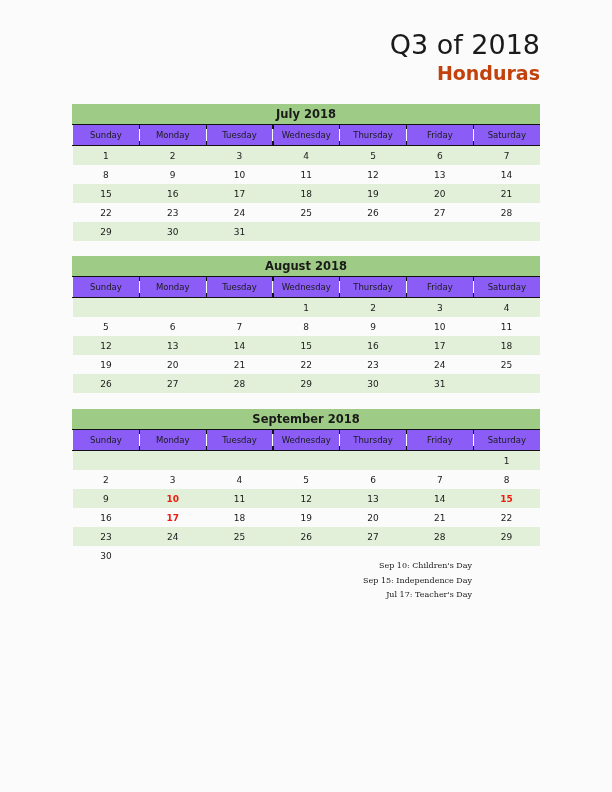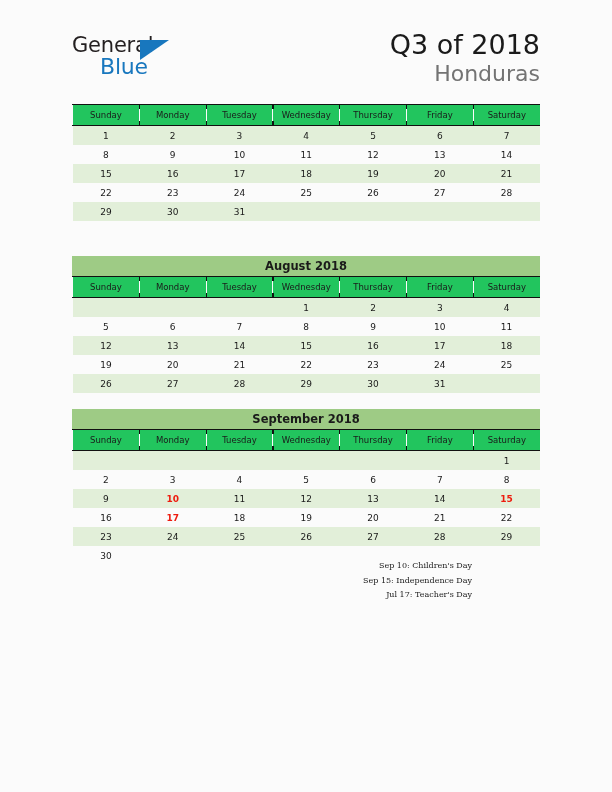--- a/index.html
+++ b/index.html
@@ -67,23 +67,23 @@
     text-align: right;
   }
   .title-main {
     font-size: 27px;
     font-weight: 400;
     color: #1a1a1a;
     line-height: 30px;
     font-family: "DejaVu Sans", sans-serif;
   }
   .title-sub {
-    font-size: 22px;
-    font-weight: 400;
-    color: #737373;
+    font-size: 19px;
+    font-weight: 700;
+    color: #c2410c;
     line-height: 27px;
     font-family: "DejaVu Sans", sans-serif;
   }
 
   
   .month-block {
     position: absolute;
     left: 72px;
     width: 468px;
   }
@@ -101,21 +101,21 @@
     border-collapse: collapse;
     width: 468px;
     table-layout: fixed;
   }
   table.cal th {
     font-size: 8.5px;
     font-weight: 400;
     color: #1a1a1a;
     height: 18px;
     text-align: center;
-    background: #22c55e;
+    background: #8b5cf6;
     border-top: 1.2px solid #111;
     border-bottom: 1.2px solid #111;
     border-left: 1.2px solid transparent;
     font-family: "DejaVu Sans", sans-serif;
     position: relative;
   }
   table.cal th .tick-top,
   table.cal th .tick-bot {
     position: absolute;
     left: -1px;
@@ -155,34 +155,30 @@
     color: #1a1a1a;
     font-family: "DejaVu Serif", serif;
     text-align: right;
   }
 </style>
 </head>
 <body>
 
 <div class="page-header">
 
-  <div class="logo">
-    <span class="logo-general">General</span>
-    <span class="logo-triangle"></span>
-    <span class="logo-blue">Blue</span>
-  </div>
 
   <div class="title-block">
     <div class="title-main">Q3 of 2018</div>
     <div class="title-sub">Honduras</div>
   </div>
 
 </div>
 
 <div class="month-block" id="month-0" style="top:104px;">
+  <div class="month-title">July 2018</div>
   <table class="cal">
     <thead>
         <tr>
           <th><span>Sunday</span></th>
           <th><span class="tick-top"></span><span>Monday</span><span class="tick-bot"></span></th>
           <th><span class="tick-top"></span><span>Tuesday</span><span class="tick-bot"></span></th>
           <th><span class="tick-top"></span><span>Wednesday</span><span class="tick-bot"></span></th>
           <th><span class="tick-top"></span><span>Thursday</span><span class="tick-bot"></span></th>
           <th><span class="tick-top"></span><span>Friday</span><span class="tick-bot"></span></th>
           <th><span class="tick-top"></span><span>Saturday</span><span class="tick-bot"></span></th>

